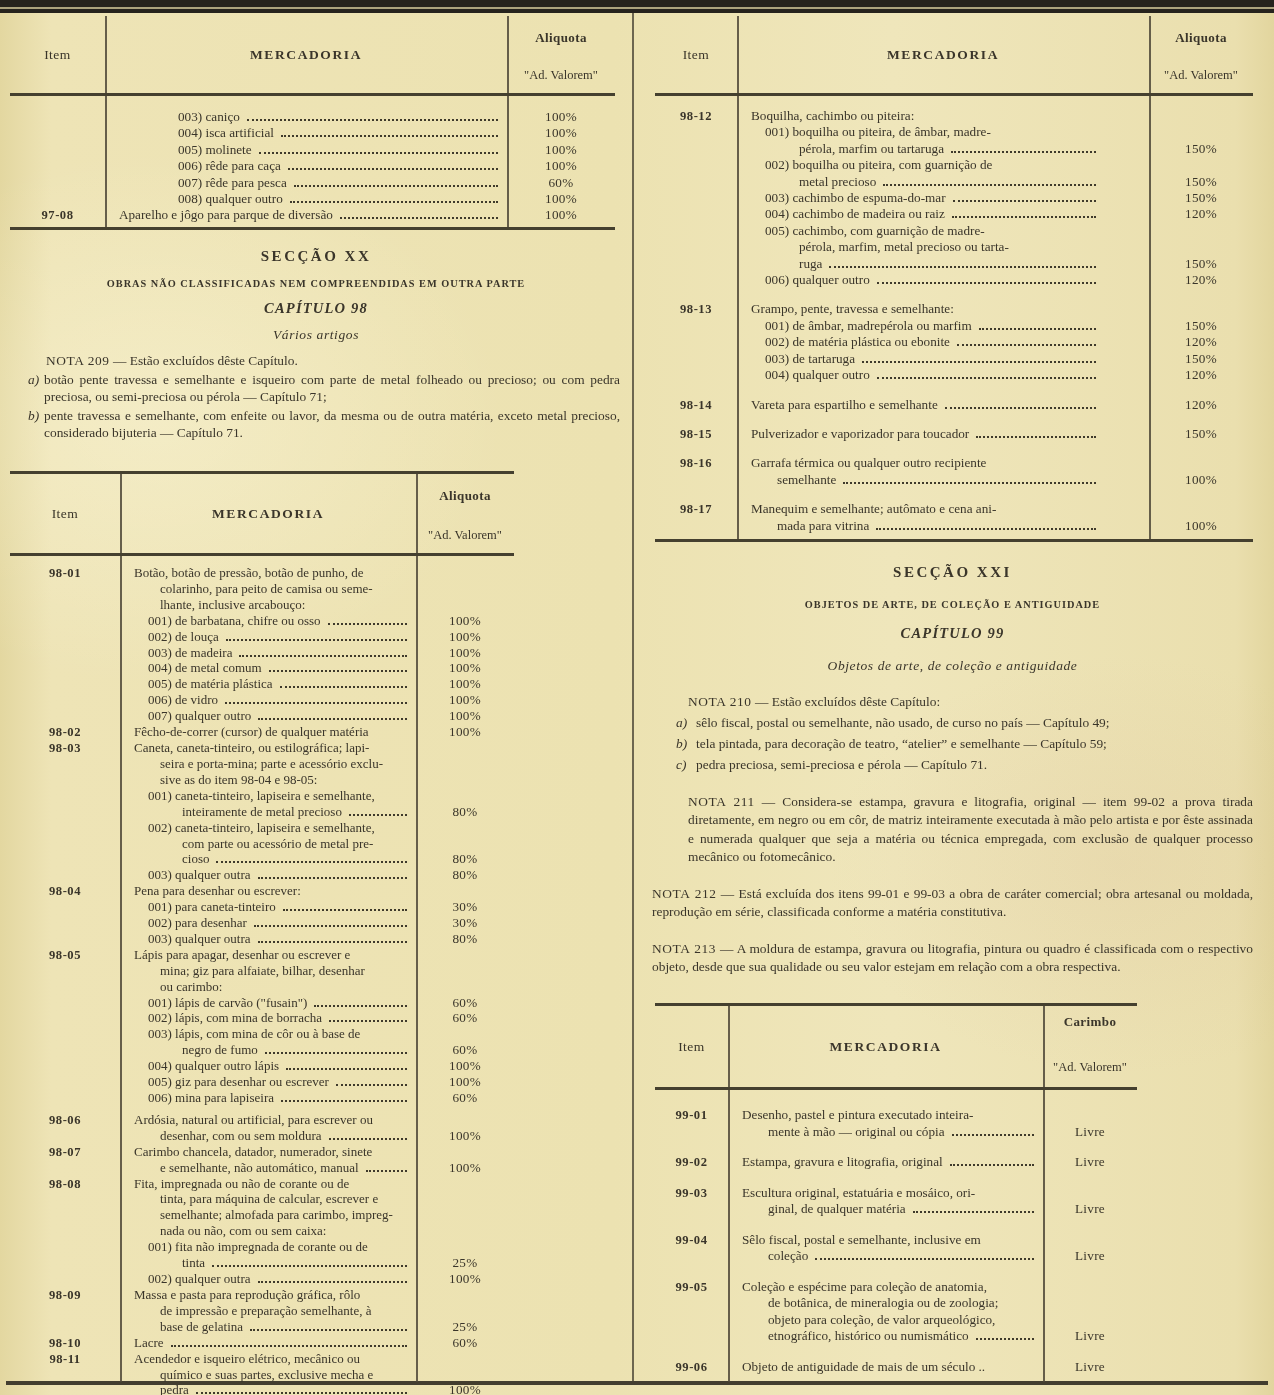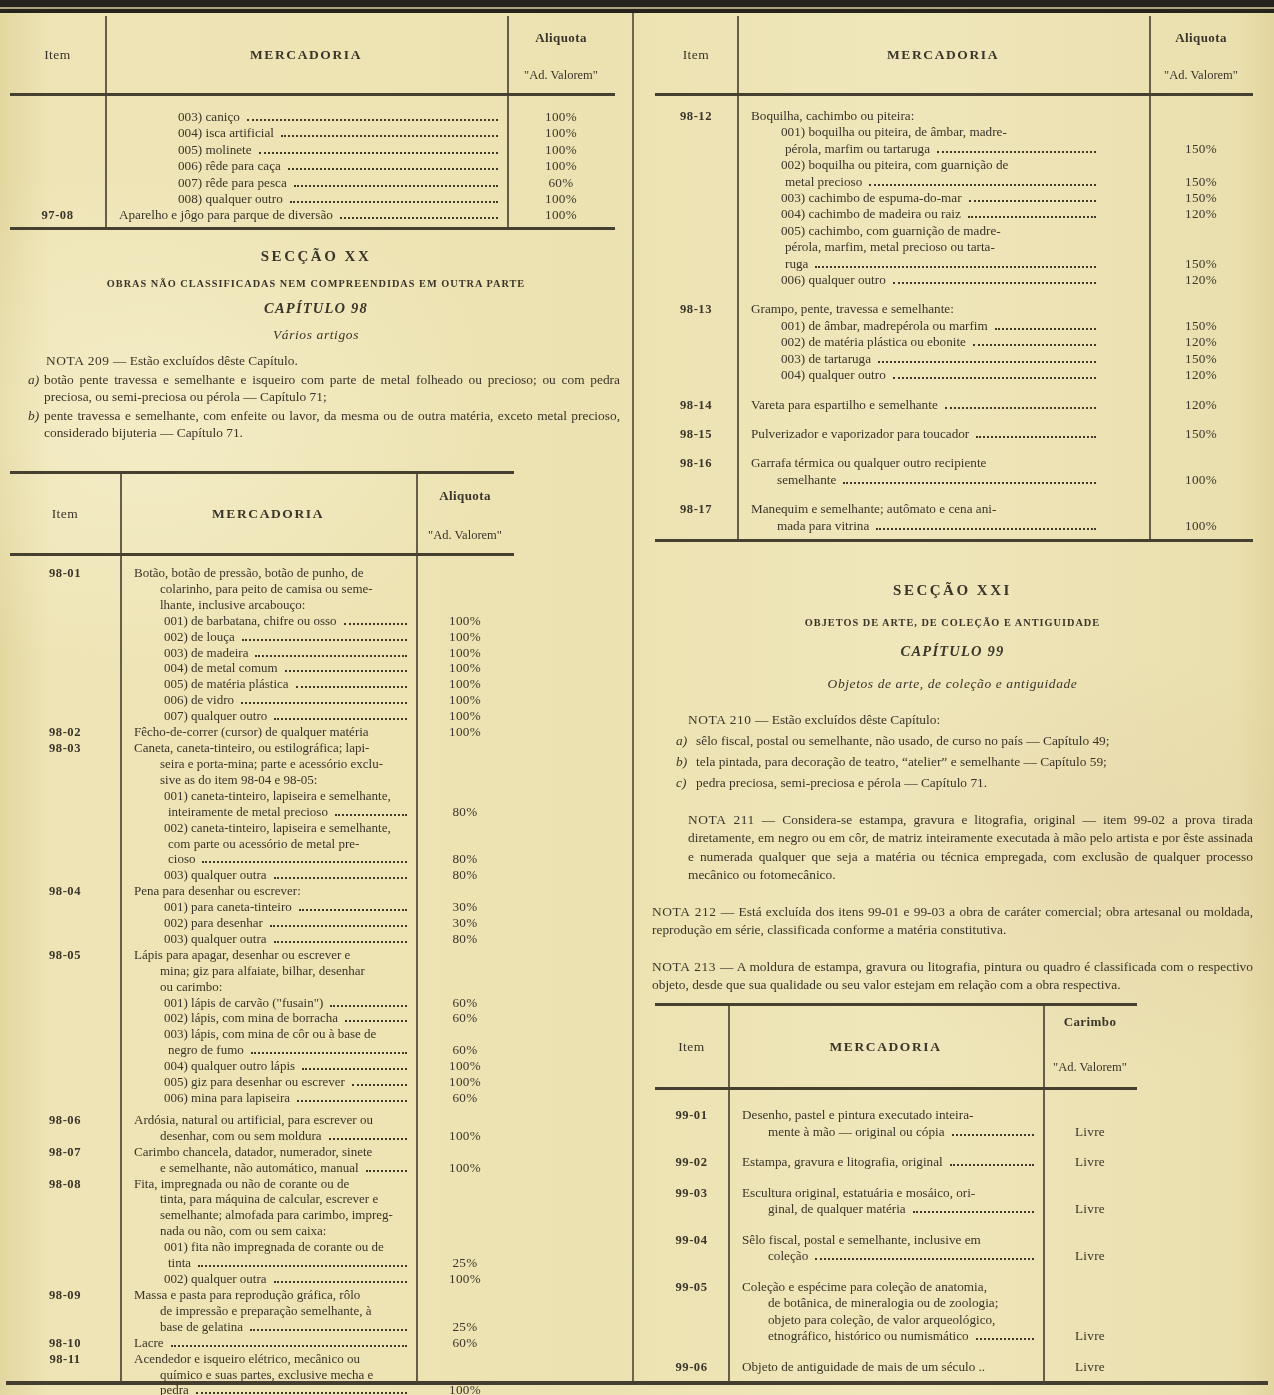--- a/index.html
+++ b/index.html
@@ -36,22 +36,22 @@
   .trow{display:flex;}
   .trow.gap{margin-top:13px;justify-content:flex-end;}
   .c-item{flex:none;text-align:center;font-weight:700;font-size:12.6px;letter-spacing:.5px;padding-top:1px;}
   .c-lines{flex:1;min-width:0;}
   .line{display:flex;align-items:baseline;line-height:16.4px;font-size:13.2px;white-space:nowrap;}
   .line .t{flex:none;}
   .line .dots{flex:1;border-bottom:2.6px dotted #3f3a2b;margin:0 9px 3px 7px;min-width:14px;}
   .line .fill{flex:1;}
   .l0 .t{padding-left:14px;}
   .l1 .t{padding-left:40px;}
-  .l2 .t{padding-left:44px;}
-  .l3 .t{padding-left:48px;}
+  .l2 .t{padding-left:28px;}
+  .l3 .t{padding-left:62px;}
   .val{flex:none;text-align:center;font-size:13.2px;letter-spacing:.3px;}
 
   
   #tableA{left:10px;top:16px;width:605px;height:214px;}
   #tableA .thead{height:80px;}
   #tableA .h-item{width:95px;}  #tableA .h-val{width:108px;}
   #tableA .vl-item{left:95px;}  #tableA .vl-val{left:497px;}
   #tableA .c-item{width:95px;}  #tableA .val{width:108px;}
   #tableA .tbody{padding-top:13px;}
   #tableA .l2 .t{padding-left:46px;margin-left:27px;}
@@ -77,21 +77,21 @@
   #tableD .h-item{width:73px;}  #tableD .h-val{width:94px;padding:8px 0 12px;}
   #tableD .vl-item{left:73px;}  #tableD .vl-val{left:388px;}
   #tableD .c-item{width:73px;}  #tableD .val{width:94px;}
   #tableD .tbody{padding-top:17px;}
   #tableD .trow.gap{margin-top:14px;}
   #tableD .line{line-height:16.5px;}
 
   
   .sectionblk{position:absolute;box-sizing:border-box;}
   #sectionXX{left:10px;top:234px;width:612px;}
-  #sectionXXI{left:652px;top:568px;width:601px;}
+  #sectionXXI{left:652px;top:550px;width:601px;}
   .sec-title{text-align:center;font-weight:700;font-size:15px;letter-spacing:2.5px;margin-top:14px;}
   .sec-sub{text-align:center;font-weight:700;font-size:10.3px;letter-spacing:1px;margin-top:13px;}
   .sec-chap{text-align:center;font-weight:700;font-style:italic;font-size:14.5px;letter-spacing:1.2px;margin-top:11px;}
   .sec-chapsub{text-align:center;font-style:italic;font-size:13.5px;letter-spacing:.6px;margin-top:10px;}
   #sectionXXI .sec-sub{margin-top:18px;}
   #sectionXXI .sec-chap{margin-top:15px;}
   #sectionXXI .sec-chapsub{margin-top:16px;}
   .nota{font-size:13.4px;line-height:17.6px;text-align:justify;margin:9px 0 0 0;}
   .nota .nlabel{font-weight:400;letter-spacing:.6px;}
   #sectionXXI .nota{line-height:18.1px;margin-top:19px;}

